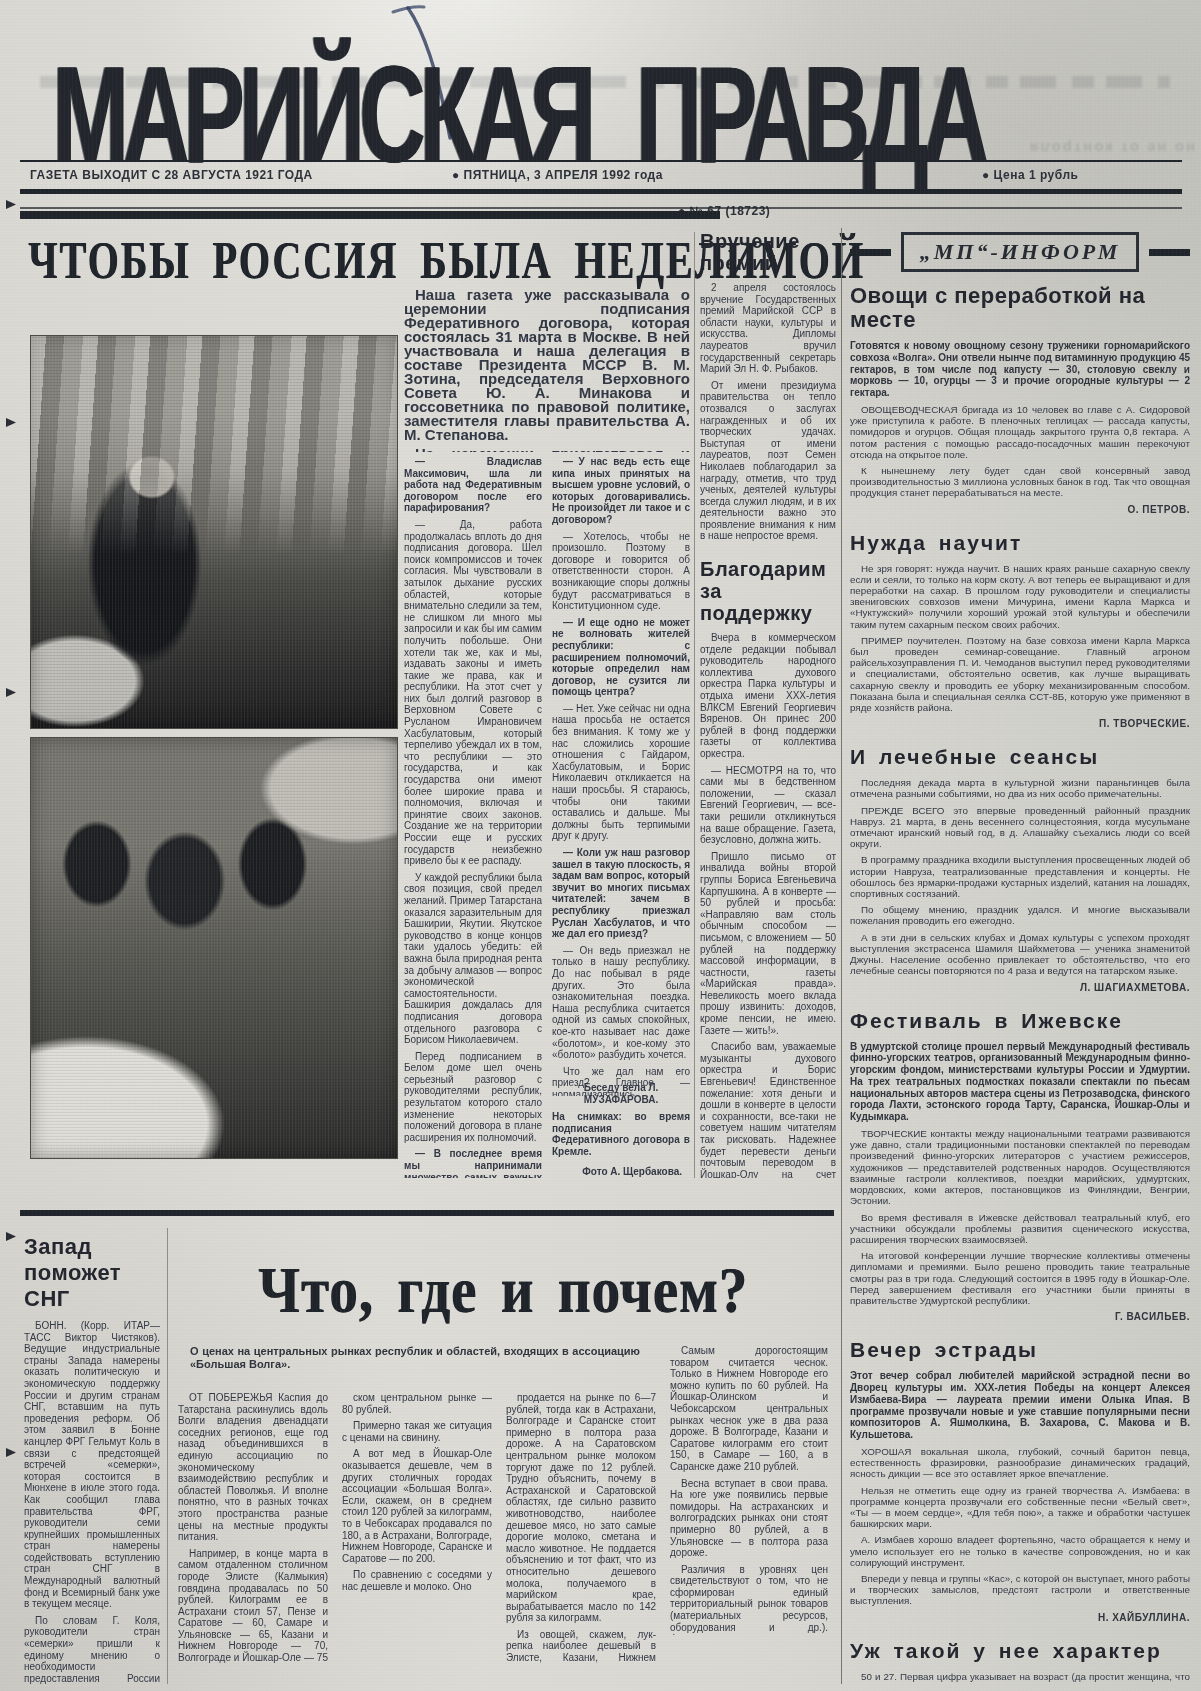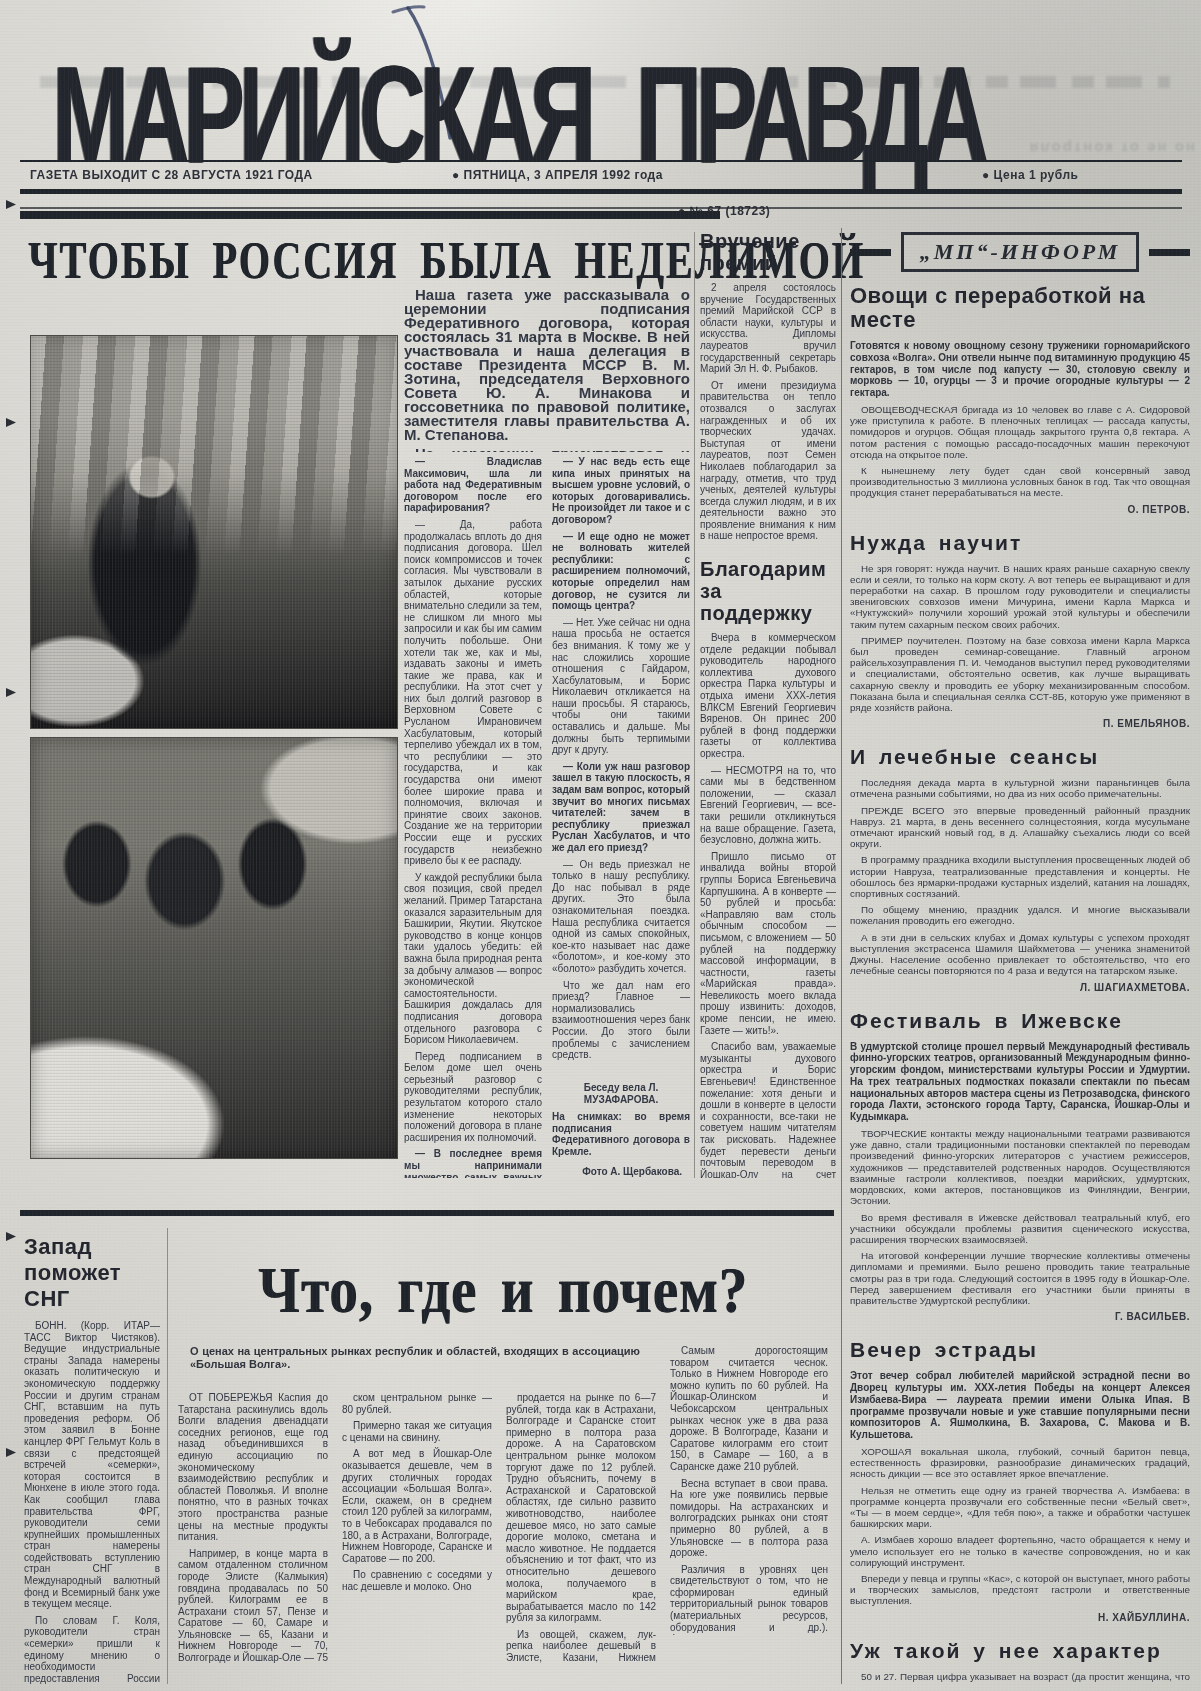--- a/index.html
+++ b/index.html
@@ -109,20 +109,21 @@
 
   <div class="abs body-text col ink" style="left:404px;top:456px;width:138px;height:722px;">
       <p class="b">— Владислав Максимович, шла ли работа над Федеративным договором после его парафирования?</p>
       <p>— Да, работа продолжалась вплоть до дня подписания договора. Шел поиск компромиссов и точек согласия. Мы чувствовали в затылок дыхание русских областей, которые внимательно следили за тем, не слишком ли много мы запросили и как бы им самим получить побольше. Они хотели так же, как и мы, издавать законы и иметь такие же права, как и республики. На этот счет у них был долгий разговор в Верховном Совете с Русланом Имрановичем Хасбулатовым, который терпеливо убеждал их в том, что республики — это государства, и как государства они имеют более широкие права и полномочия, включая и принятие своих законов. Создание же на территории России еще и русских государств неизбежно привело бы к ее распаду.</p>
       <p>У каждой республики была своя позиция, свой предел желаний. Пример Татарстана оказался заразительным для Башкирии, Якутии. Якутское руководство в конце концов таки удалось убедить: ей важна была природная рента за добычу алмазов — вопрос экономической самостоятельности. Башкирия дождалась для подписания договора отдельного разговора с Борисом Николаевичем.</p>
       <p>Перед подписанием в Белом доме шел очень серьезный разговор с руководителями республик, результатом которого стало изменение некоторых положений договора в плане расширения их полномочий.</p>
       <p class="b">— В последнее время мы напринимали множество самых важных документов, но положение в экономике от этого никак не улучшается. Почему?</p>
     </div>
   <div class="abs body-text col ink" style="left:552px;top:456px;width:138px;height:640px;">
       <p class="b">— У нас ведь есть еще кипа иных принятых на высшем уровне условий, о которых договаривались. Не произойдет ли такое и с договором?</p>
+      <p>— Хотелось, чтобы не произошло. Поэтому в договоре и говорится об ответственности сторон. А возникающие споры должны будут рассматриваться в Конституционном суде.</p>
       <p class="b">— И еще одно не может не волновать жителей республики: с расширением полномочий, которые определил нам договор, не сузится ли помощь центра?</p>
       <p>— Нет. Уже сейчас ни одна наша просьба не остается без внимания. К тому же у нас сложились хорошие отношения с Гайдаром, Хасбулатовым, и Борис Николаевич откликается на наши просьбы. Я стараюсь, чтобы они такими оставались и дальше. Мы должны быть терпимыми друг к другу.</p>
       <p class="b">— Коли уж наш разговор зашел в такую плоскость, я задам вам вопрос, который звучит во многих письмах читателей: зачем в республику приезжал Руслан Хасбулатов, и что же дал его приезд?</p>
       <p>— Он ведь приезжал не только в нашу республику. До нас побывал в ряде других. Это была ознакомительная поездка. Наша республика считается одной из самых спокойных, кое-кто называет нас даже «болотом», и кое-кому это «болото» разбудить хочется.</p>
       <p>Что же дал нам его приезд? Главное — нормализовались взаимоотношения через банк России. До этого были проблемы с зачислением средств.</p>
     </div>
   <div class="abs body-text byline-block ink" style="left:552px;top:1082px;width:138px;">
     <p style="text-align:center;font-weight:bold;margin:0 0 6px;">Беседу вела Л. МУЗАФАРОВА.</p>
     <p class="caption" style="margin:0 0 5px;">На снимках: во время подписания Федеративного договора в Кремле.</p>
     <p class="caption" style="text-align:right;margin:8px;">Фото А. Щербакова.</p>
@@ -168,21 +169,21 @@
         </div>
       <p class="author">О. ПЕТРОВ.</p>
     </article>
 
     <article class="mp-article">
       <h3 class="c-head">Нужда научит</h3>
       <div class="body-text" style="font-size:9.8px;line-height:11.2px;">
           <p>Не зря говорят: нужда научит. В наших краях раньше сахарную свеклу если и сеяли, то только на корм скоту. А вот теперь ее выращивают и для переработки на сахар. В прошлом году руководители и специалисты звениговских совхозов имени Мичурина, имени Карла Маркса и «Нуктужский» получили хороший урожай этой культуры и обеспечили таким путем сахарным песком своих рабочих.</p>
           <p>ПРИМЕР поучителен. Поэтому на базе совхоза имени Карла Маркса был проведен семинар-совещание. Главный агроном райсельхозуправления П. И. Чемоданов выступил перед руководителями и специалистами, обстоятельно осветив, как лучше выращивать сахарную свеклу и проводить ее уборку механизированным способом. Показана была и специальная сеялка ССТ-8Б, которую уже применяют в ряде хозяйств района.</p>
         </div>
-      <p class="author">П. ЕМЕЛЬЯНОВ.</p>
+      <p class="author">П. ТВОРЧЕСКИЕ.</p>
     </article>
 
     <article class="mp-article">
       <h3 class="c-head">И лечебные сеансы</h3>
       <div class="body-text" style="font-size:9.8px;line-height:11.2px;">
           <p>Последняя декада марта в культурной жизни параньгинцев была отмечена разными событиями, но два из них особо примечательны.</p>
           <p>ПРЕЖДЕ ВСЕГО это впервые проведенный районный праздник Навруз. 21 марта, в день весеннего солнцестояния, когда мусульмане отмечают иранский новый год, в д. Алашайку съехались люди со всей округи.</p>
           <p>В программу праздника входили выступления просвещенных людей об истории Навруза, театрализованные представления и концерты. Не обошлось без ярмарки-продажи кустарных изделий, катания на лошадях, спортивных состязаний.</p>
           <p>По общему мнению, праздник удался. И многие высказывали пожелания проводить его ежегодно.</p>
           <p>А в эти дни в сельских клубах и Домах культуры с успехом проходят выступления экстрасенса Шамиля Шайхметова — ученика знаменитой Джуны. Население особенно привлекает то обстоятельство, что его лечебные сеансы повторяются по 4 раза и ведутся на татарском языке.</p>

